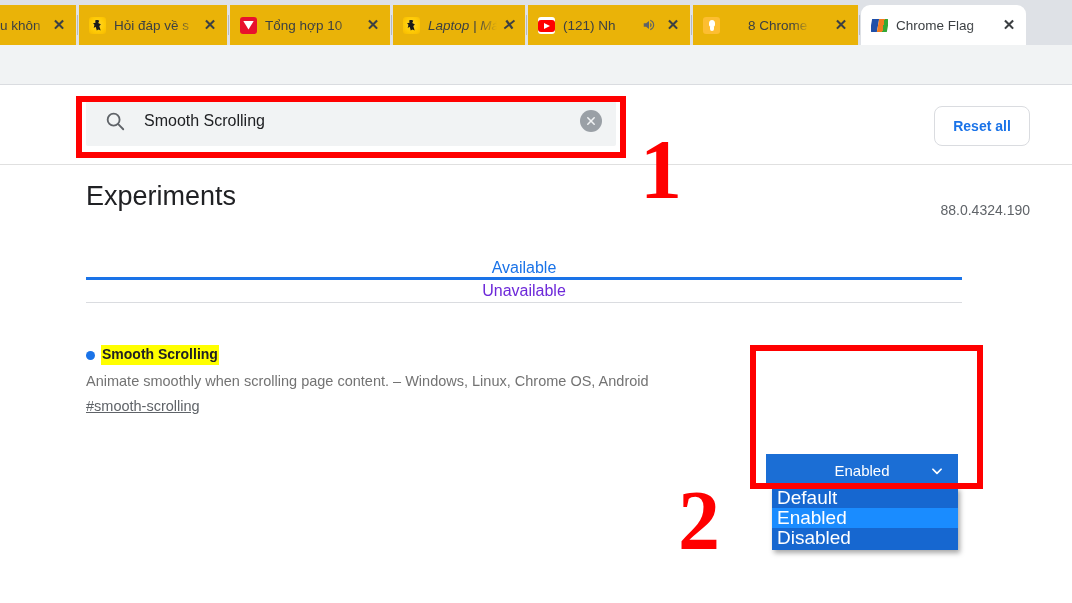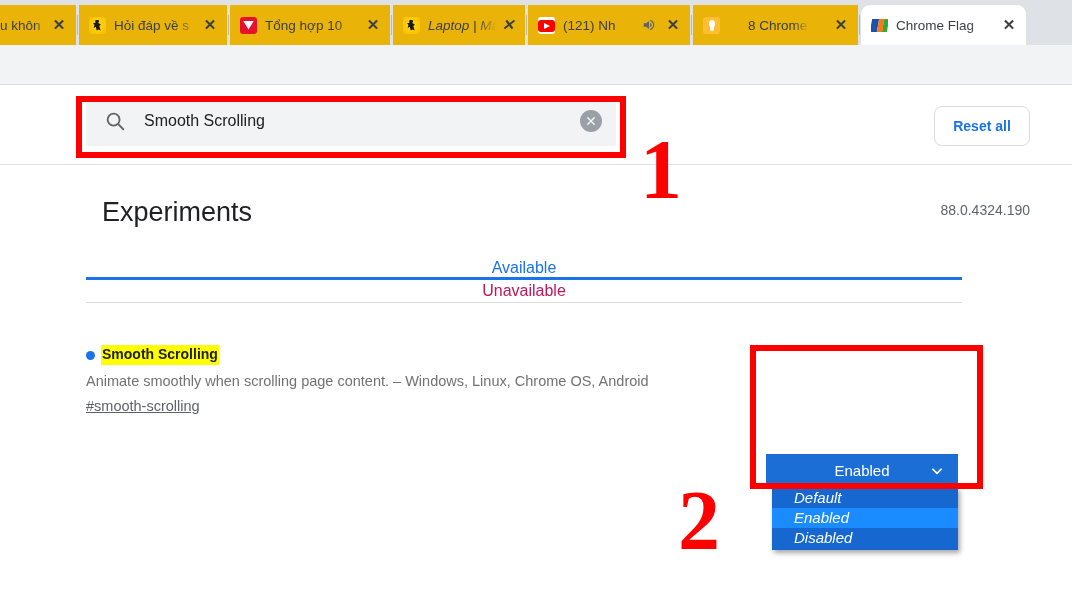--- a/index.html
+++ b/index.html
@@ -255,21 +255,21 @@
     box-sizing: border-box;
   }
 
   
   .exp-title {
     position: absolute;
     left: 86px; top: 97px;
     font-size: 27px;
     color: #202124;
     font-weight: normal;
-    margin: 16px;
+    margin: 0;
     line-height: 1;
   }
   .version {
     position: absolute;
     right: 42px; top: 116px;
     font-size: 14px;
     color: #5f6368;
   }
 
   
@@ -281,21 +281,21 @@
     border-bottom: 1px solid #dadce0;
     display: flex;
     flex-direction: column;
   }
   .exp-tab {
     flex: 1 1 50%;
     display: flex;
     align-items: center;
     justify-content: center;
     font-size: 16px;
-    color: #be185d;
+    color: #6d28d9;
     box-sizing: border-box;
     position: relative;
   }
   .exp-tab.selected {
     color: #1a73e8;
   }
   .exp-tab.selected::after {
     content: "";
     position: absolute;
     left: 0; right: 0; bottom: -1px;
@@ -375,25 +375,24 @@
     top: 33px;
     width: 186px;
     background: #1667d0;
     box-shadow: 2px 3px 5px rgba(0,0,0,0.35);
     padding: 1px 0 2px 0;
     box-sizing: border-box;
   }
   .select-opt {
     height: 20px;
     line-height: 20px;
-    padding-left: 22px;
-    font-size: 15px;
+    padding-left: 5px;
+    font-size: 19px;
     color: #ffffff;
     white-space: nowrap;
-    font-style: italic;
   }
   .select-opt.highlight {
     background: #1a8cff;
   }
 
   
   .anno-box {
     position: absolute;
     border: 6px solid #ff0000;
     box-sizing: border-box;

